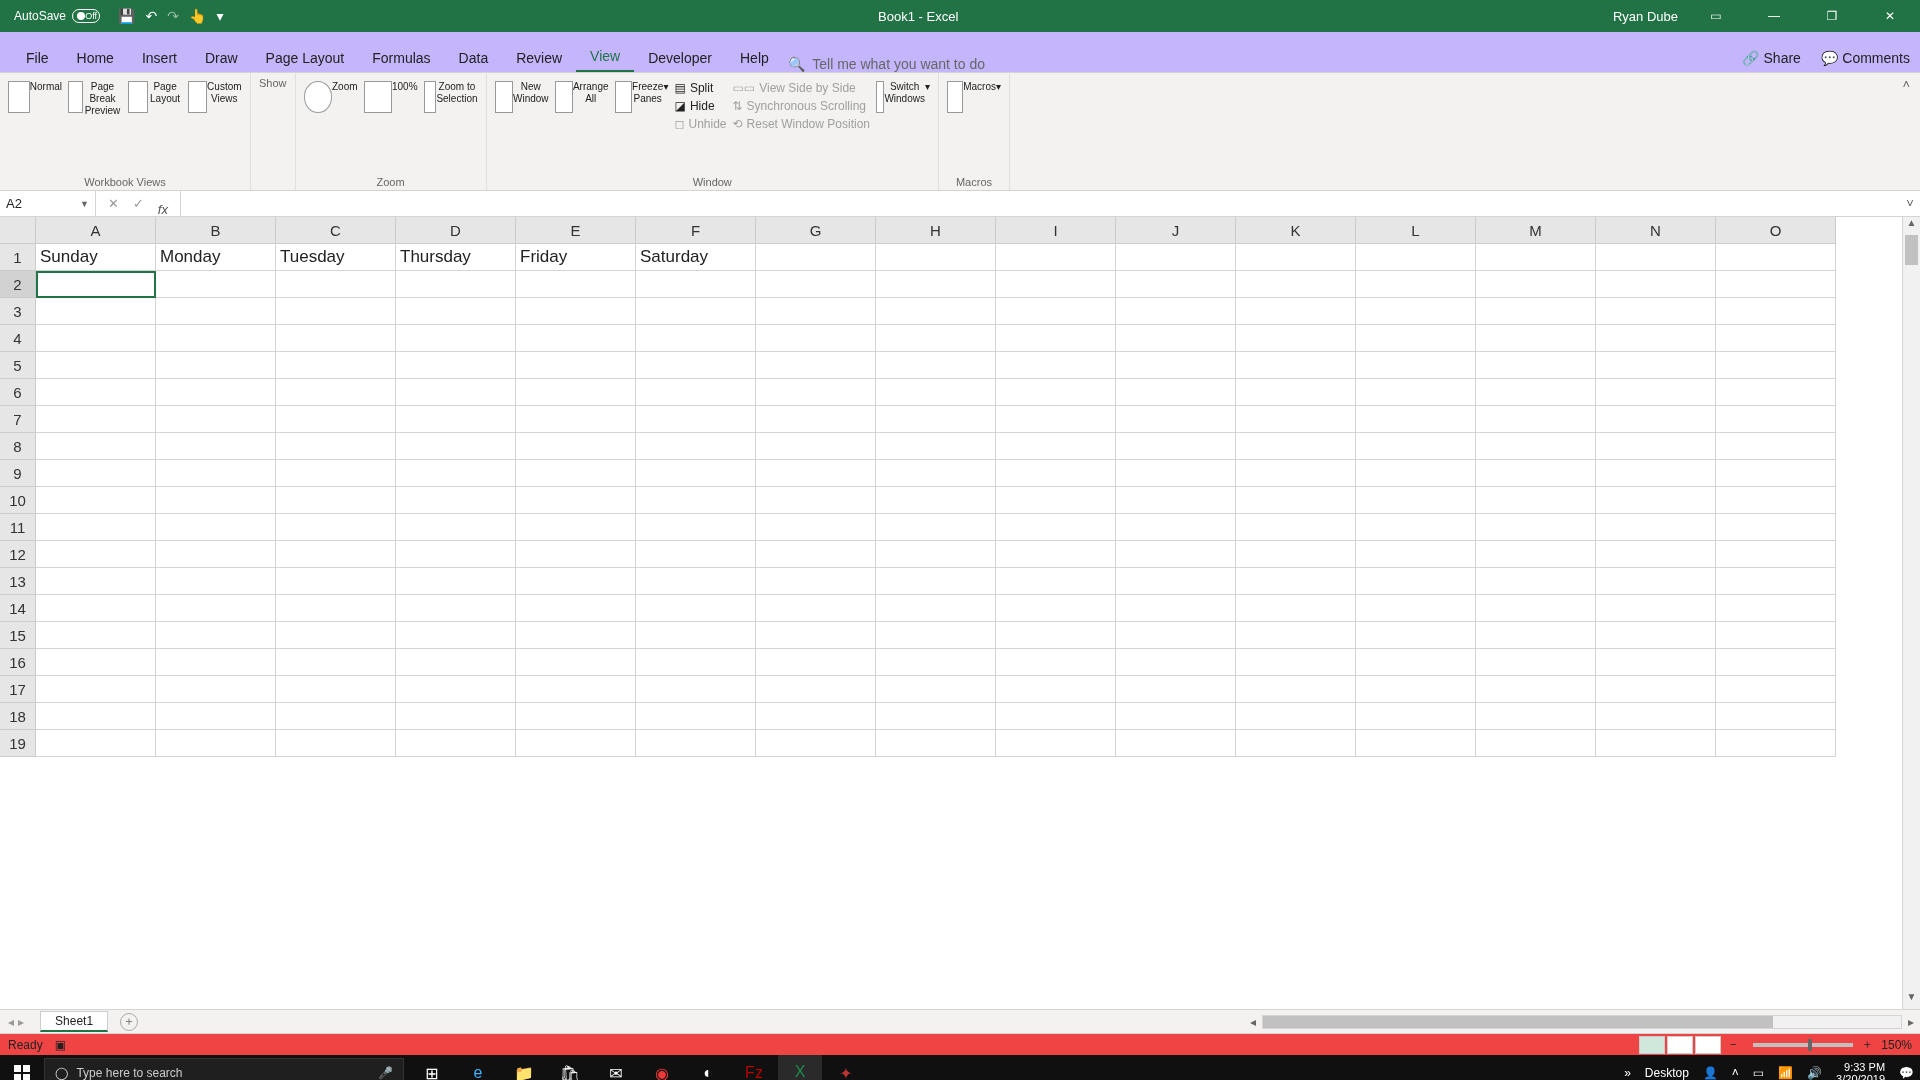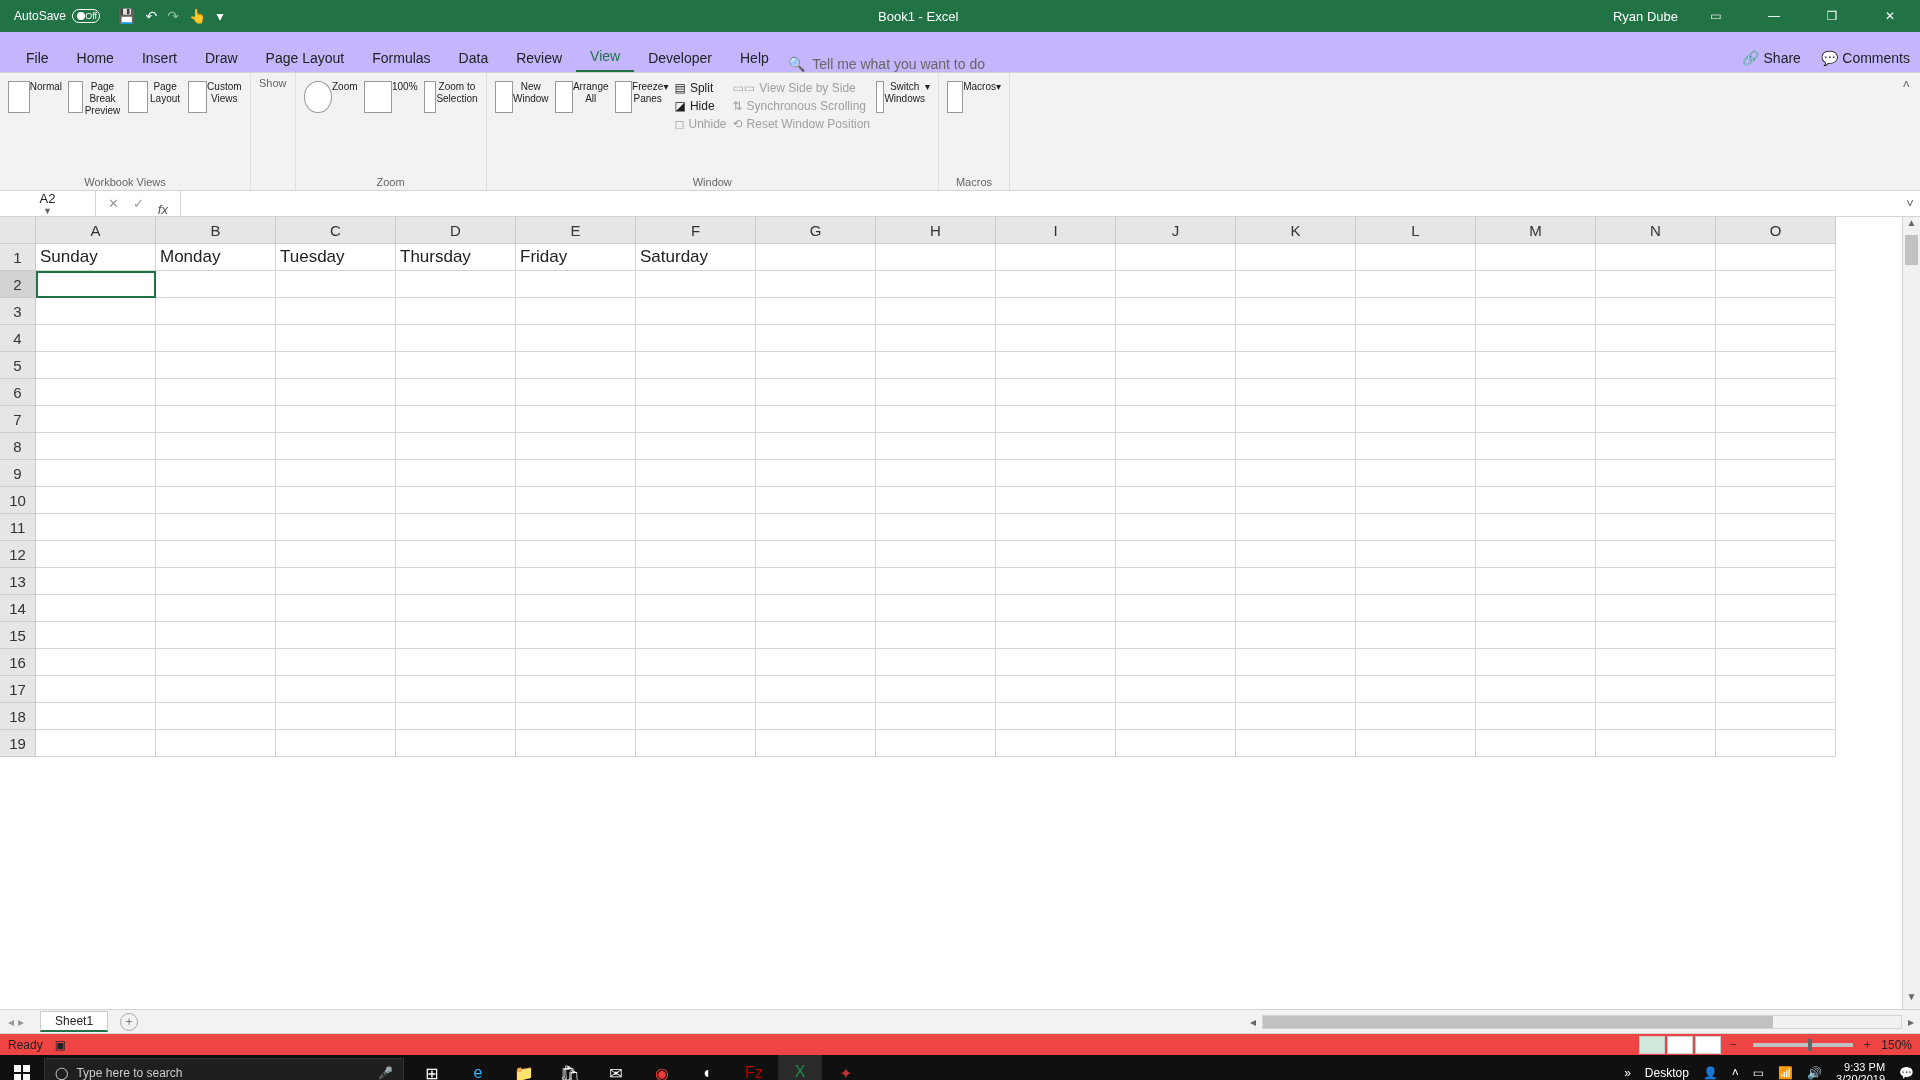--- a/index.html
+++ b/index.html
@@ -34,21 +34,21 @@
 .bigbtn .ico { width: 32px; height: 32px; border: 1px solid #999; margin-bottom: 2px; background: #fff; }
 .chkstack { display: flex; flex-direction: column; gap: 10px; padding-top: 10px; font-size: 13px; }
 .chk { display: flex; align-items: center; gap: 4px; }
 .chk input { accent-color: #217346; }
 .smallstack { display: flex; flex-direction: column; gap: 4px; padding-top: 4px; font-size: 12px; }
 .smallbtn { display: flex; align-items: center; gap: 4px; color: #222; }
 .smallbtn.disabled { color: #a0a0a0; }
 
 
 .fbar { height: 26px; display: flex; align-items: stretch; border-bottom: 1px solid #d4d4d4; background: #fff; }
-.namebox { width: 96px; border-right: 1px solid #d4d4d4; display: flex; align-items: center; padding: 0 6px; font-size: 13px; justify-content: space-between; flex-direction: column; }
+.namebox { width: 96px; border-right: 1px solid #d4d4d4; display: flex; align-items: center; padding: 0 6px; font-size: 13px; justify-content: space-between; }
 .fbtns { display: flex; align-items: center; gap: 14px; padding: 0 12px; border-right: 1px solid #d4d4d4; color: #999; }
 .fx { color: #555; font-style: italic; font-size: 13px; margin-top: 12px; }
 .finput { flex: 1; padding: 0 6px; }
 .fexpand { width: 20px; display: flex; align-items: center; justify-content: center; color: #666; }
 
 
 .gridwrap { position: relative; height: calc(100% - 32px - 30px - 118px - 26px - 24px - 22px - 36px); overflow: hidden; }
 .grid { display: grid; grid-template-columns: 36px repeat(15, 120px); grid-auto-rows: 27px; }
 .grid .ch, .grid .rh, .grid .corner { background: #e6e6e6; border-right: 1px solid #ccc; border-bottom: 1px solid #ccc; display: flex; align-items: center; justify-content: center; font-size: 15px; color: #333; }
 .grid .rh { justify-content: center; }

